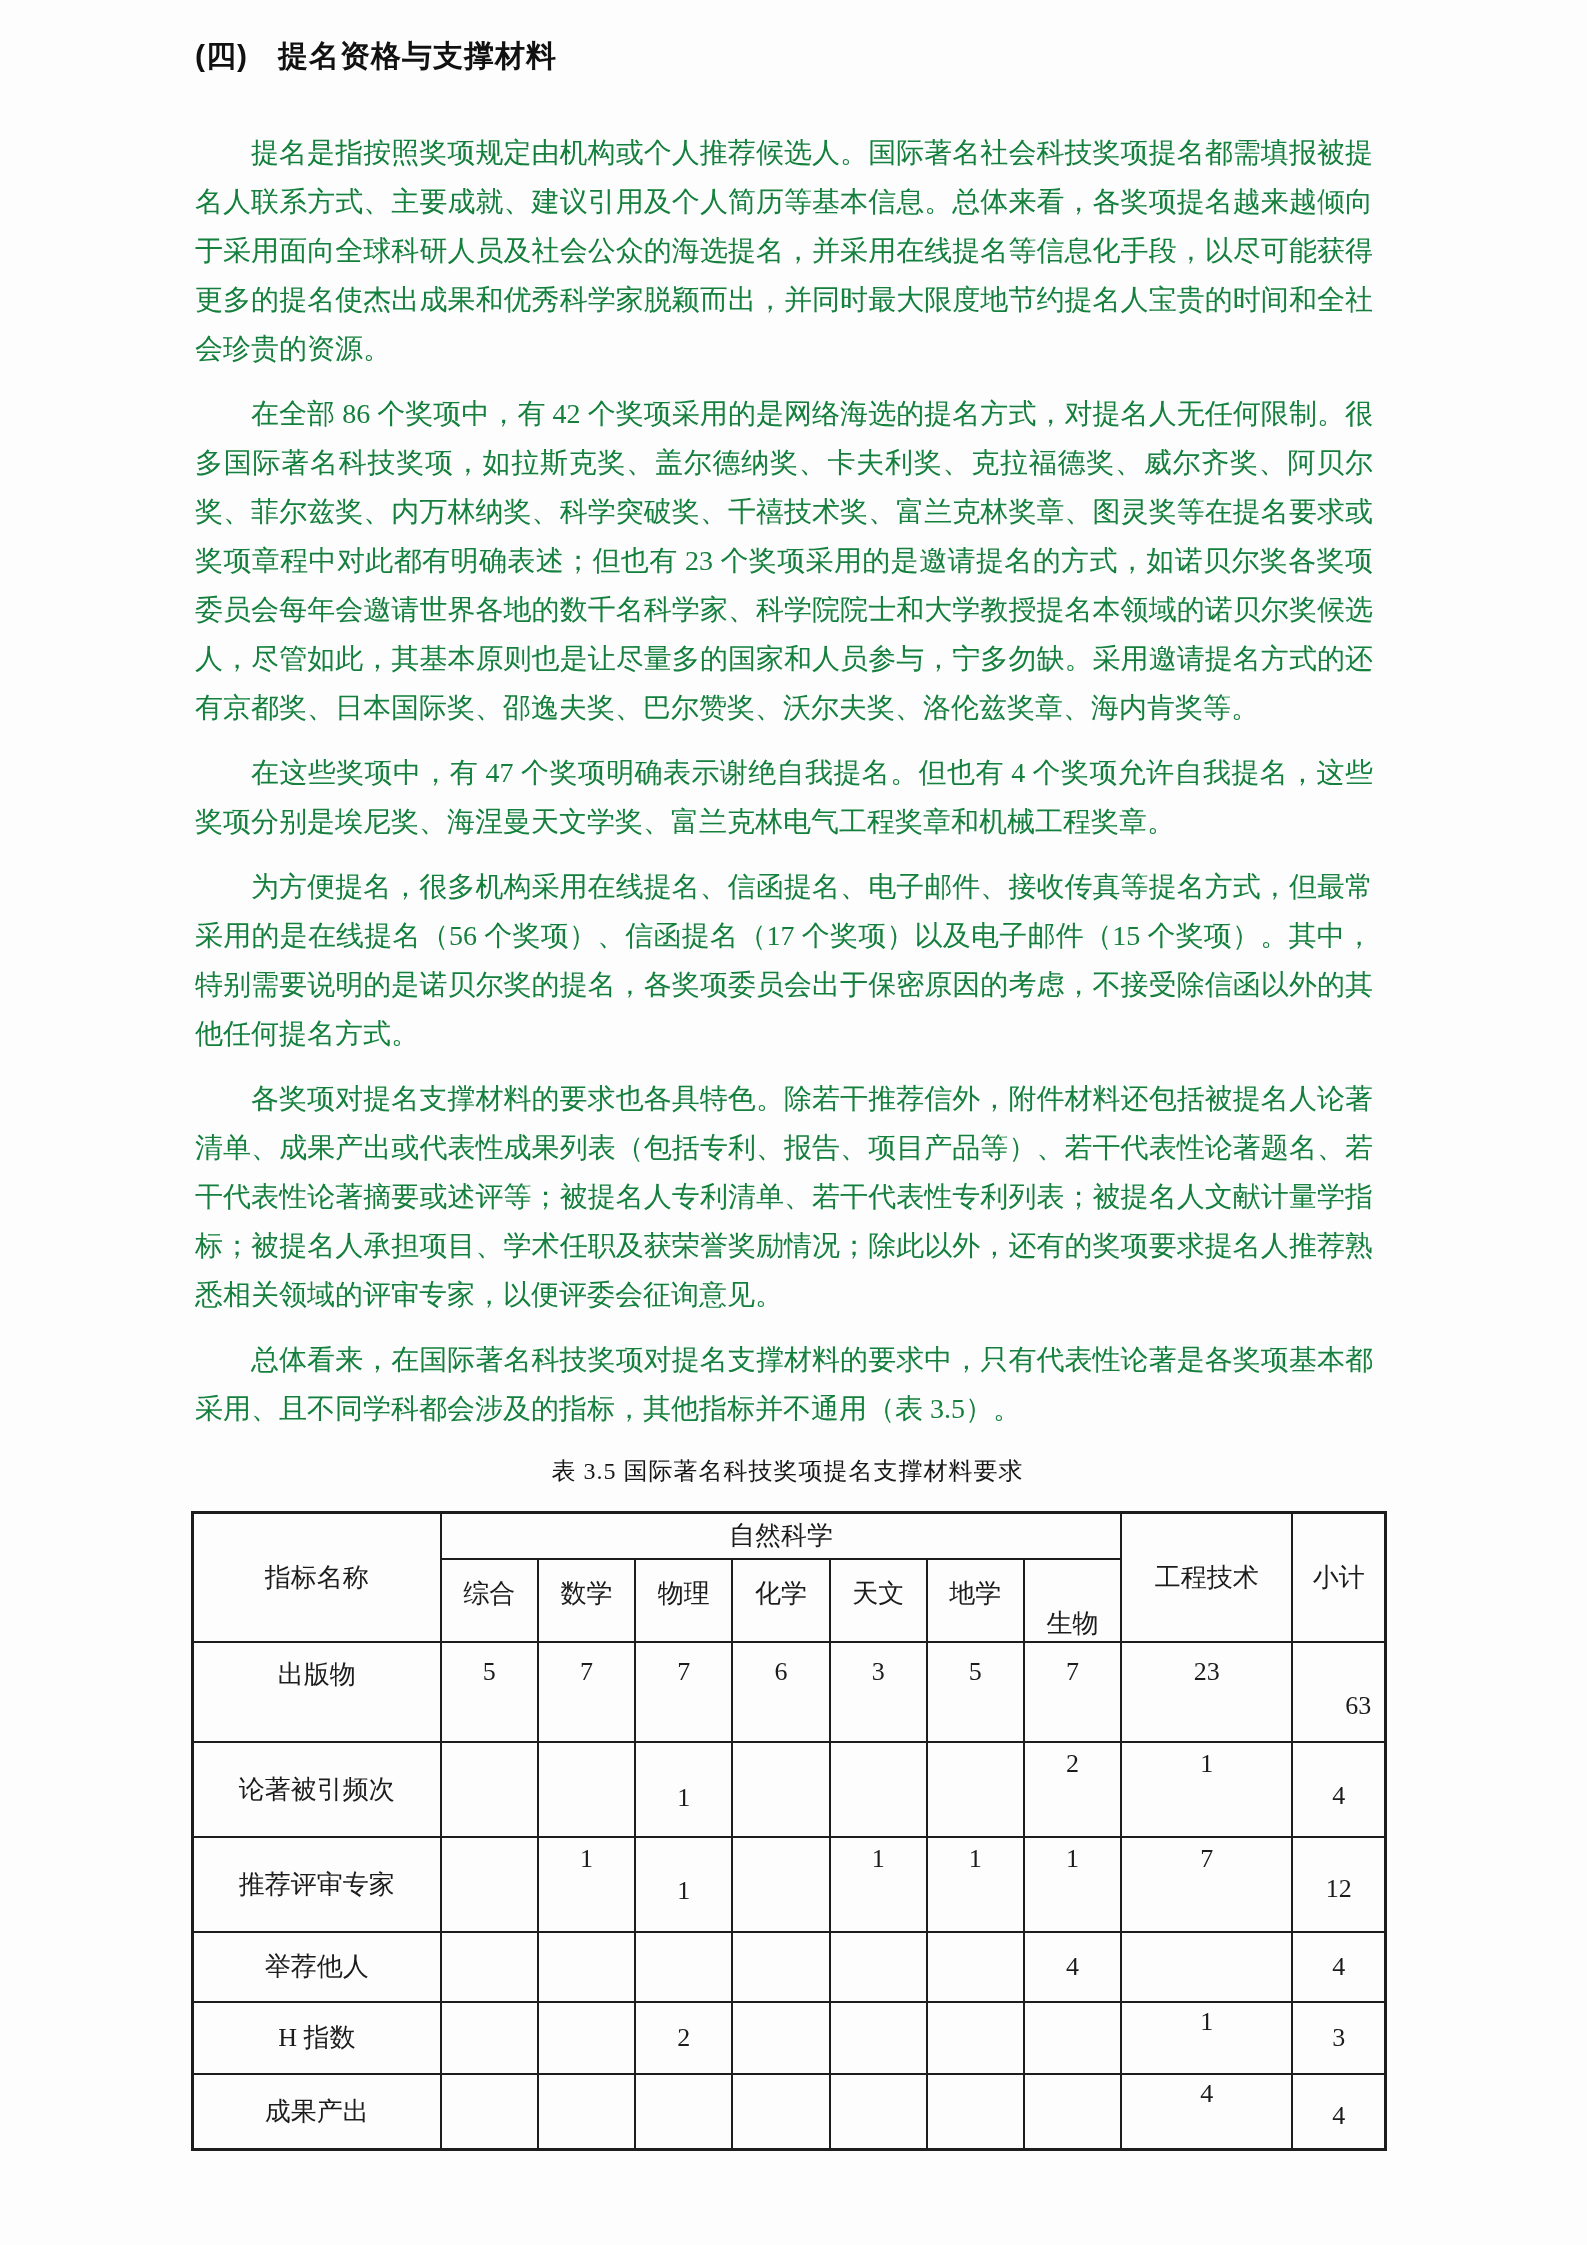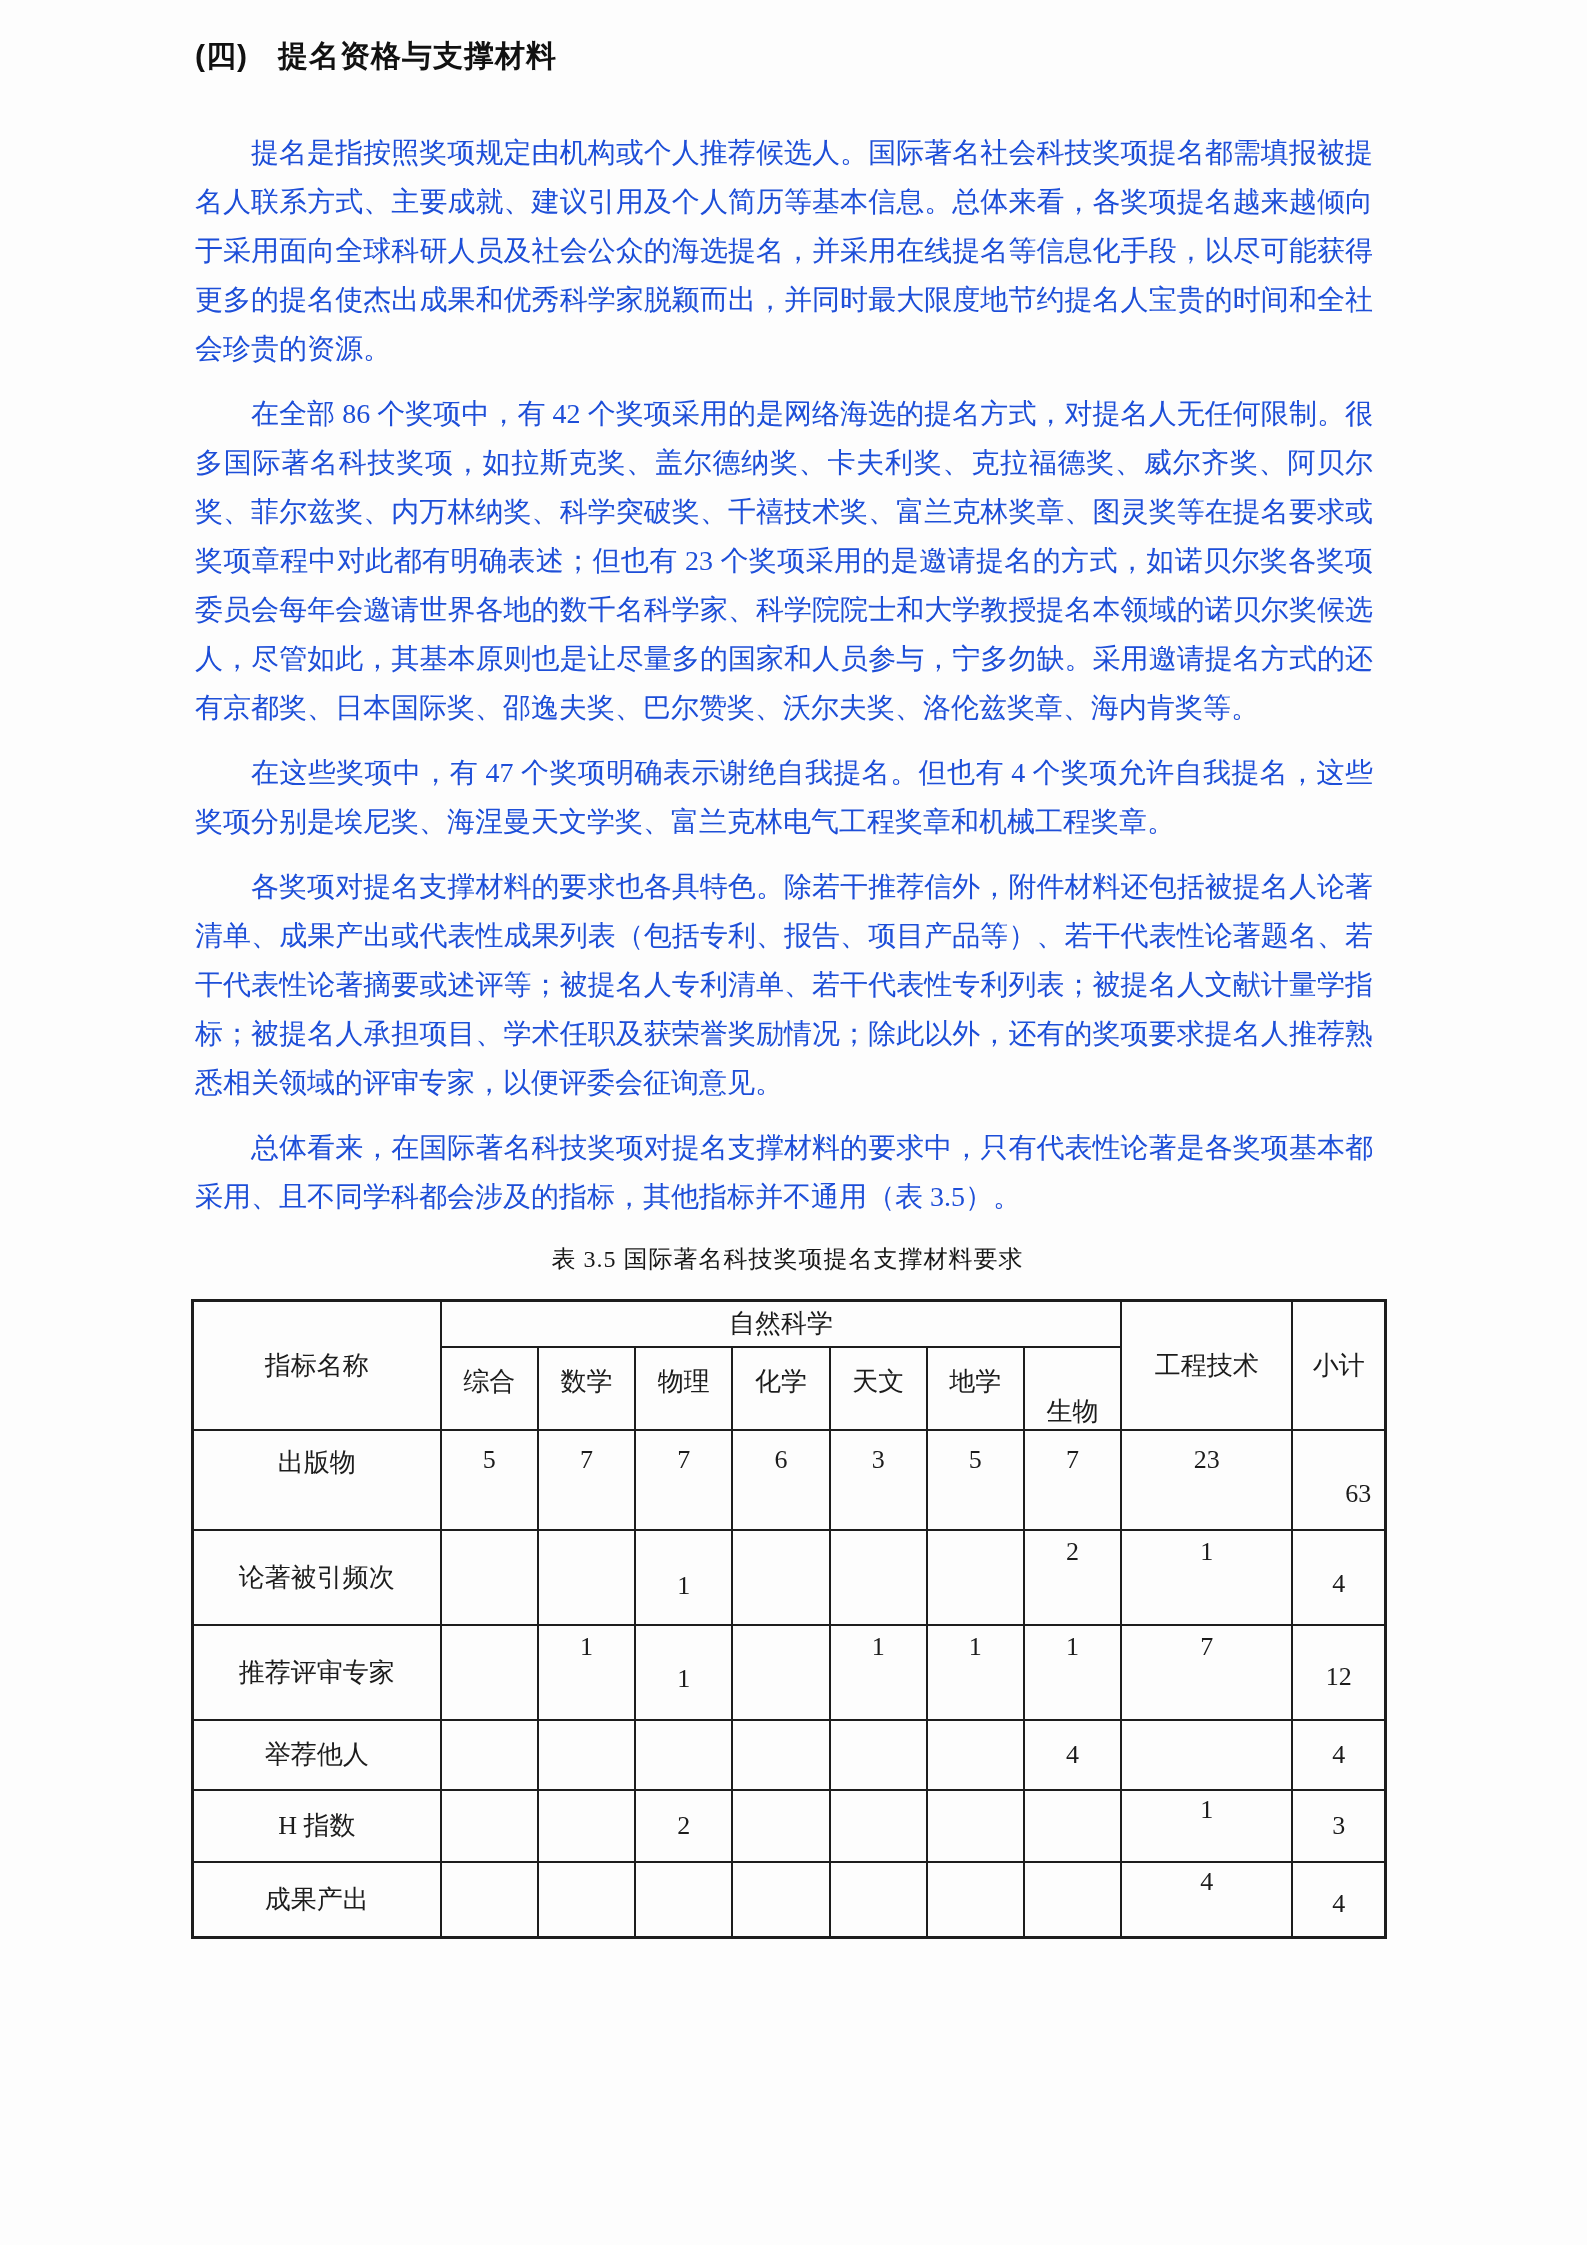--- a/index.html
+++ b/index.html
@@ -28,21 +28,21 @@
     color: #111;
     letter-spacing: 1px;
   }
   .doc-heading .h-num { margin-right: 30px; }
   .doc-para {
     margin: 0 7px 16px 0;
     font-size: 28px;
     line-height: 49px;
     text-align: justify;
     text-indent: 2em;
-    color: #1d4ed8;
+    color: #15803d;
   }
   .table-caption {
     margin: 22px 0 24px 0;
     text-align: center;
     font-size: 24px;
     letter-spacing: 1px;
     color: #171717;
   }
   table.req-table {
     width: 1196px;
@@ -98,20 +98,21 @@
 </head>
 <body>
 
 <div class="page">
 
   <h1 class="doc-heading"><span class="h-num">(四)</span><span>提名资格与支撑材料</span></h1>
 
   <p class="doc-para">提名是指按照奖项规定由机构或个人推荐候选人。国际著名社会科技奖项提名都需填报被提名人联系方式、主要成就、建议引用及个人简历等基本信息。总体来看，各奖项提名越来越倾向于采用面向全球科研人员及社会公众的海选提名，并采用在线提名等信息化手段，以尽可能获得更多的提名使杰出成果和优秀科学家脱颖而出，并同时最大限度地节约提名人宝贵的时间和全社会珍贵的资源。</p>
   <p class="doc-para">在全部 86 个奖项中，有 42 个奖项采用的是网络海选的提名方式，对提名人无任何限制。很多国际著名科技奖项，如拉斯克奖、盖尔德纳奖、卡夫利奖、克拉福德奖、威尔齐奖、阿贝尔奖、菲尔兹奖、内万林纳奖、科学突破奖、千禧技术奖、富兰克林奖章、图灵奖等在提名要求或奖项章程中对此都有明确表述；但也有 23 个奖项采用的是邀请提名的方式，如诺贝尔奖各奖项委员会每年会邀请世界各地的数千名科学家、科学院院士和大学教授提名本领域的诺贝尔奖候选人，尽管如此，其基本原则也是让尽量多的国家和人员参与，宁多勿缺。采用邀请提名方式的还有京都奖、日本国际奖、邵逸夫奖、巴尔赞奖、沃尔夫奖、洛伦兹奖章、海内肯奖等。</p>
   <p class="doc-para">在这些奖项中，有 47 个奖项明确表示谢绝自我提名。但也有 4 个奖项允许自我提名，这些奖项分别是埃尼奖、海涅曼天文学奖、富兰克林电气工程奖章和机械工程奖章。</p>
+  <p class="doc-para">为方便提名，很多机构采用在线提名、信函提名、电子邮件、接收传真等提名方式，但最常采用的是在线提名（56 个奖项）、信函提名（17 个奖项）以及电子邮件（15 个奖项）。其中，特别需要说明的是诺贝尔奖的提名，各奖项委员会出于保密原因的考虑，不接受除信函以外的其他任何提名方式。</p>
   <p class="doc-para">各奖项对提名支撑材料的要求也各具特色。除若干推荐信外，附件材料还包括被提名人论著清单、成果产出或代表性成果列表（包括专利、报告、项目产品等）、若干代表性论著题名、若干代表性论著摘要或述评等；被提名人专利清单、若干代表性专利列表；被提名人文献计量学指标；被提名人承担项目、学术任职及获荣誉奖励情况；除此以外，还有的奖项要求提名人推荐熟悉相关领域的评审专家，以便评委会征询意见。</p>
   <p class="doc-para">总体看来，在国际著名科技奖项对提名支撑材料的要求中，只有代表性论著是各奖项基本都采用、且不同学科都会涉及的指标，其他指标并不通用（表 3.5）。</p>
 
   <div class="table-caption">表 3.5 国际著名科技奖项提名支撑材料要求</div>
 
   <table class="req-table">
     <colgroup>
       <col style="width:20.8%">
       <col style="width:8.15%">
         <col style="width:8.15%">

